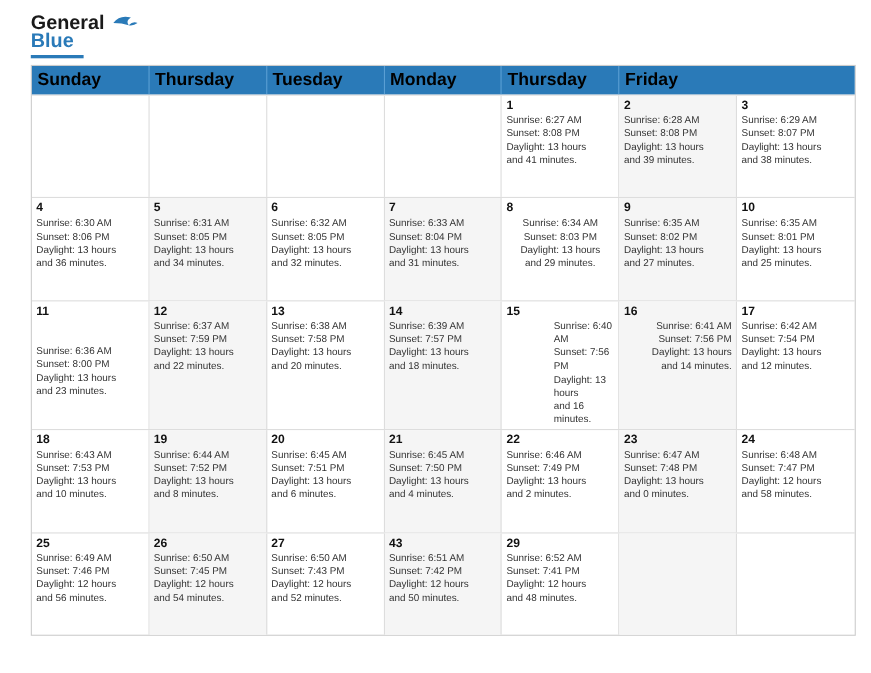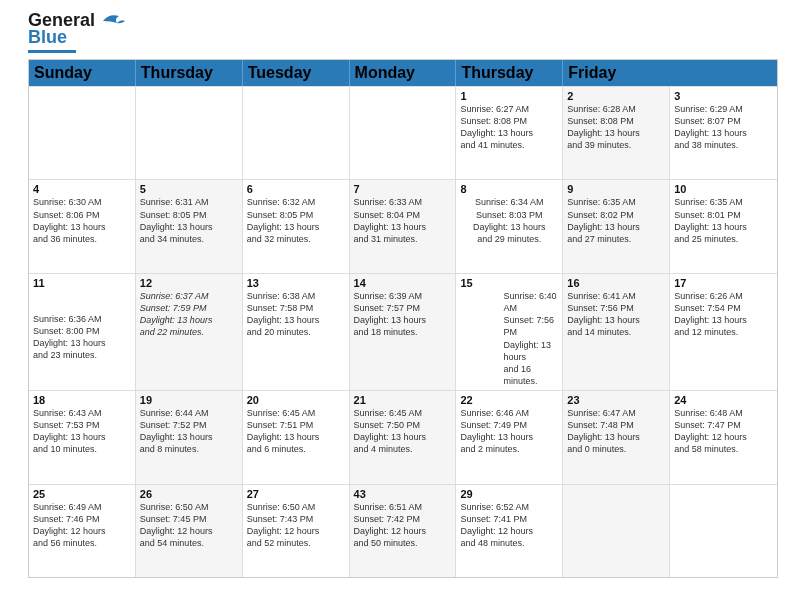--- a/index.html
+++ b/index.html
@@ -226,21 +226,21 @@
         <div class="cal-row">
           <div class="cal-cell">
             <span class="day-num">11</span>
             <div class="cell-text" style="white-space: pre-line; margin-top: 24px;">Sunrise: 6:36 AM
 Sunset: 8:00 PM
 Daylight: 13 hours
 and 23 minutes.</div>
           </div>
           <div class="cal-cell shaded">
             <span class="day-num">12</span>
-            <div class="cell-text" style="white-space: pre-line; font-style: italic;">Sunrise: 6:37 AM
+            <div class="cell-text" style="white-space: pre-line;">Sunrise: 6:37 AM
 Sunset: 7:59 PM
 Daylight: 13 hours
 and 22 minutes.</div>
           </div>
           <div class="cal-cell">
             <span class="day-num">13</span>
             <div class="cell-text" style="white-space: pre-line;">Sunrise: 6:38 AM
 Sunset: 7:58 PM
 Daylight: 13 hours
 and 20 minutes.</div>
@@ -254,28 +254,28 @@
           </div>
           <div class="cal-cell">
             <span class="day-num">15</span>
             <div class="cell-text" style="white-space: pre-line; margin-left: 43px;">Sunrise: 6:40 AM
 Sunset: 7:56 PM
 Daylight: 13 hours
 and 16 minutes.</div>
           </div>
           <div class="cal-cell shaded">
             <span class="day-num">16</span>
-            <div class="cell-text" style="white-space: pre-line;">Sunrise: 6:41 AM
+            <div class="cell-text" style="white-space: pre-line; text-align: right;">Sunrise: 6:41 AM
 Sunset: 7:56 PM
 Daylight: 13 hours
 and 14 minutes.</div>
           </div>
           <div class="cal-cell">
             <span class="day-num">17</span>
-            <div class="cell-text" style="white-space: pre-line;">Sunrise: 6:26 AM
+            <div class="cell-text" style="white-space: pre-line;">Sunrise: 6:42 AM
 Sunset: 7:54 PM
 Daylight: 13 hours
 and 12 minutes.</div>
           </div>
         </div>
         <div class="cal-row">
           <div class="cal-cell">
             <span class="day-num">18</span>
             <div class="cell-text" style="white-space: pre-line;">Sunrise: 6:43 AM
 Sunset: 7:53 PM

